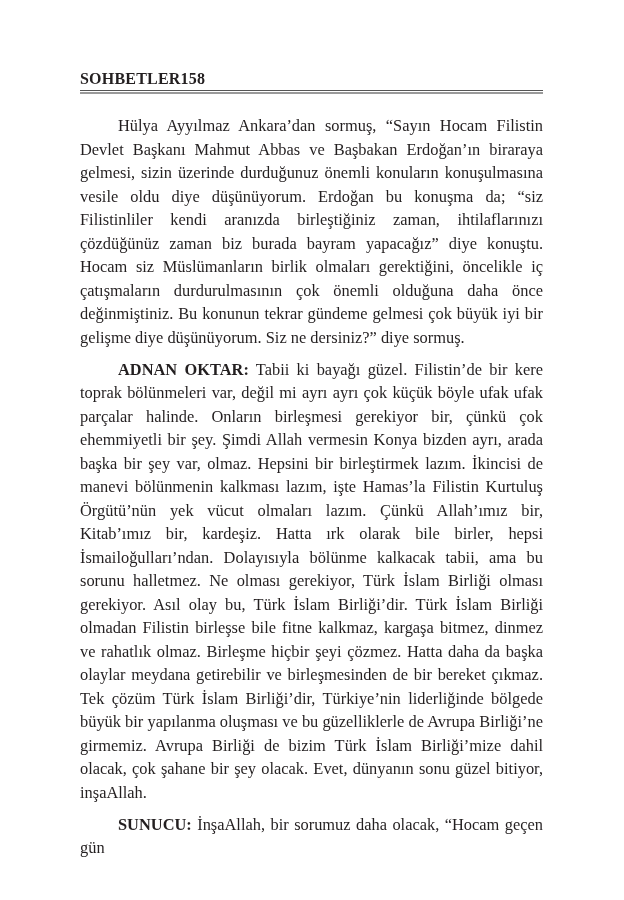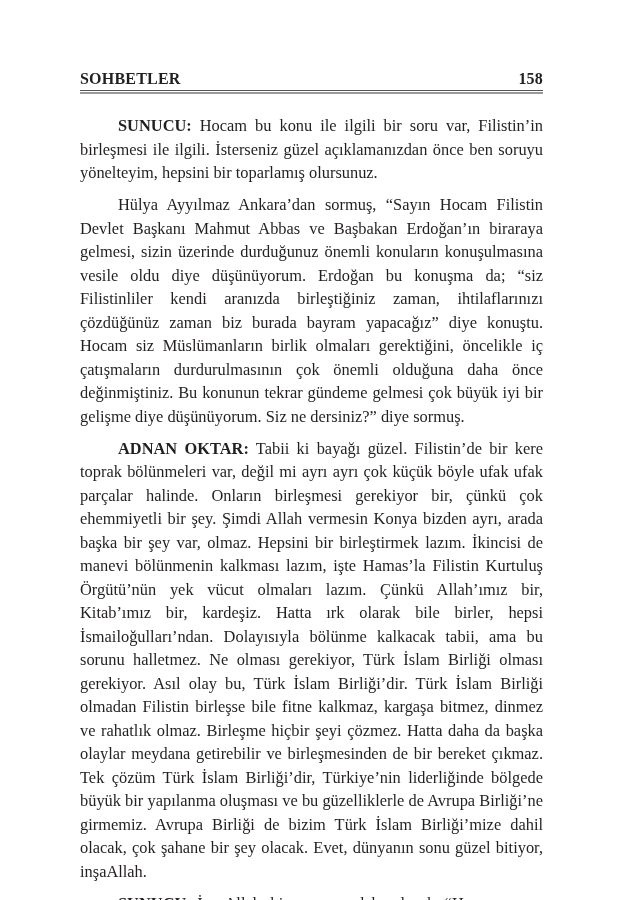--- a/index.html
+++ b/index.html
@@ -16,21 +16,21 @@
       color: #231f20;
     }
     .page {
       position: absolute;
       left: 80px;
       top: 66px;
       width: 463px;
     }
     .running-head {
       display: flex;
-      justify-content: space-between;
+      justify-content: flex-start;
       align-items: flex-end;
       font-weight: bold;
       font-size: 16px;
       line-height: 18px;
       height: 22px;
       letter-spacing: 0.2px;
     }
     .head-rule {
       margin-top: 2px;
       height: 1px;
@@ -55,18 +55,17 @@
 <body>
 
 <div class="page">
   <div class="running-head">
     <span>SOHBETLER</span>
     <span>158</span>
   </div>
   <div class="head-rule"></div>
 
   <div class="body-text">
-    <p><span class="speaker">SUNUCU:</span><span> Hocam bu konu ile ilgili bir soru var, Filistin’in birleşmesi ile ilgili. İsterseniz güzel açıklamanızdan önce ben soruyu yönelteyim, hepsini bir toparlamış olursunuz.</span></p>
     <p><span class="speaker"></span><span>Hülya Ayyılmaz Ankara’dan sormuş, “Sayın Hocam Filistin Devlet Başkanı Mahmut Abbas ve Başbakan Erdoğan’ın biraraya gelmesi, sizin üzerinde durduğunuz önemli konuların konuşulmasına vesile oldu diye düşünüyorum. Erdoğan bu konuşma da; “siz Filistinliler kendi aranızda birleştiğiniz zaman, ihtilaflarınızı çözdüğünüz zaman biz burada bayram yapacağız” diye konuştu. Hocam siz Müslümanların birlik olmaları gerektiğini, öncelikle iç çatışmaların durdurulmasının çok önemli olduğuna daha önce değinmiştiniz. Bu konunun tekrar gündeme gelmesi çok büyük iyi bir gelişme diye düşünüyorum. Siz ne dersiniz?” diye sormuş.</span></p>
     <p><span class="speaker">ADNAN OKTAR:</span><span> Tabii ki bayağı güzel. Filistin’de bir kere toprak bölünmeleri var, değil mi ayrı ayrı çok küçük böyle ufak ufak parçalar halinde. Onların birleşmesi gerekiyor bir, çünkü çok ehemmiyetli bir şey. Şimdi Allah vermesin Konya bizden ayrı, arada başka bir şey var, olmaz. Hepsini bir birleştirmek lazım. İkincisi de manevi bölünmenin kalkması lazım, işte Hamas’la Filistin Kurtuluş Örgütü’nün yek vücut olmaları lazım. Çünkü Allah’ımız bir, Kitab’ımız bir, kardeşiz. Hatta ırk olarak bile birler, hepsi İsmailoğulları’ndan. Dolayısıyla bölünme kalkacak tabii, ama bu sorunu halletmez. Ne olması gerekiyor, Türk İslam Birliği olması gerekiyor. Asıl olay bu, Türk İslam Birliği’dir. Türk İslam Birliği olmadan Filistin birleşse bile fitne kalkmaz, kargaşa bitmez, dinmez ve rahatlık olmaz. Birleşme hiçbir şeyi çözmez. Hatta daha da başka olaylar meydana getirebilir ve birleşmesinden de bir bereket çıkmaz. Tek çözüm Türk İslam Birliği’dir, Türkiye’nin liderliğinde bölgede büyük bir yapılanma oluşması ve bu güzelliklerle de Avrupa Birliği’ne girmemiz. Avrupa Birliği de bizim Türk İslam Birliği’mize dahil olacak, çok şahane bir şey olacak. Evet, dünyanın sonu güzel bitiyor, inşaAllah.</span></p>
     <p style="text-align-last: justify;"><span class="speaker">SUNUCU:</span><span> İnşaAllah, bir sorumuz daha olacak, “Hocam geçen gün</span></p>
   </div>
 </div>
 
 </body></html>

